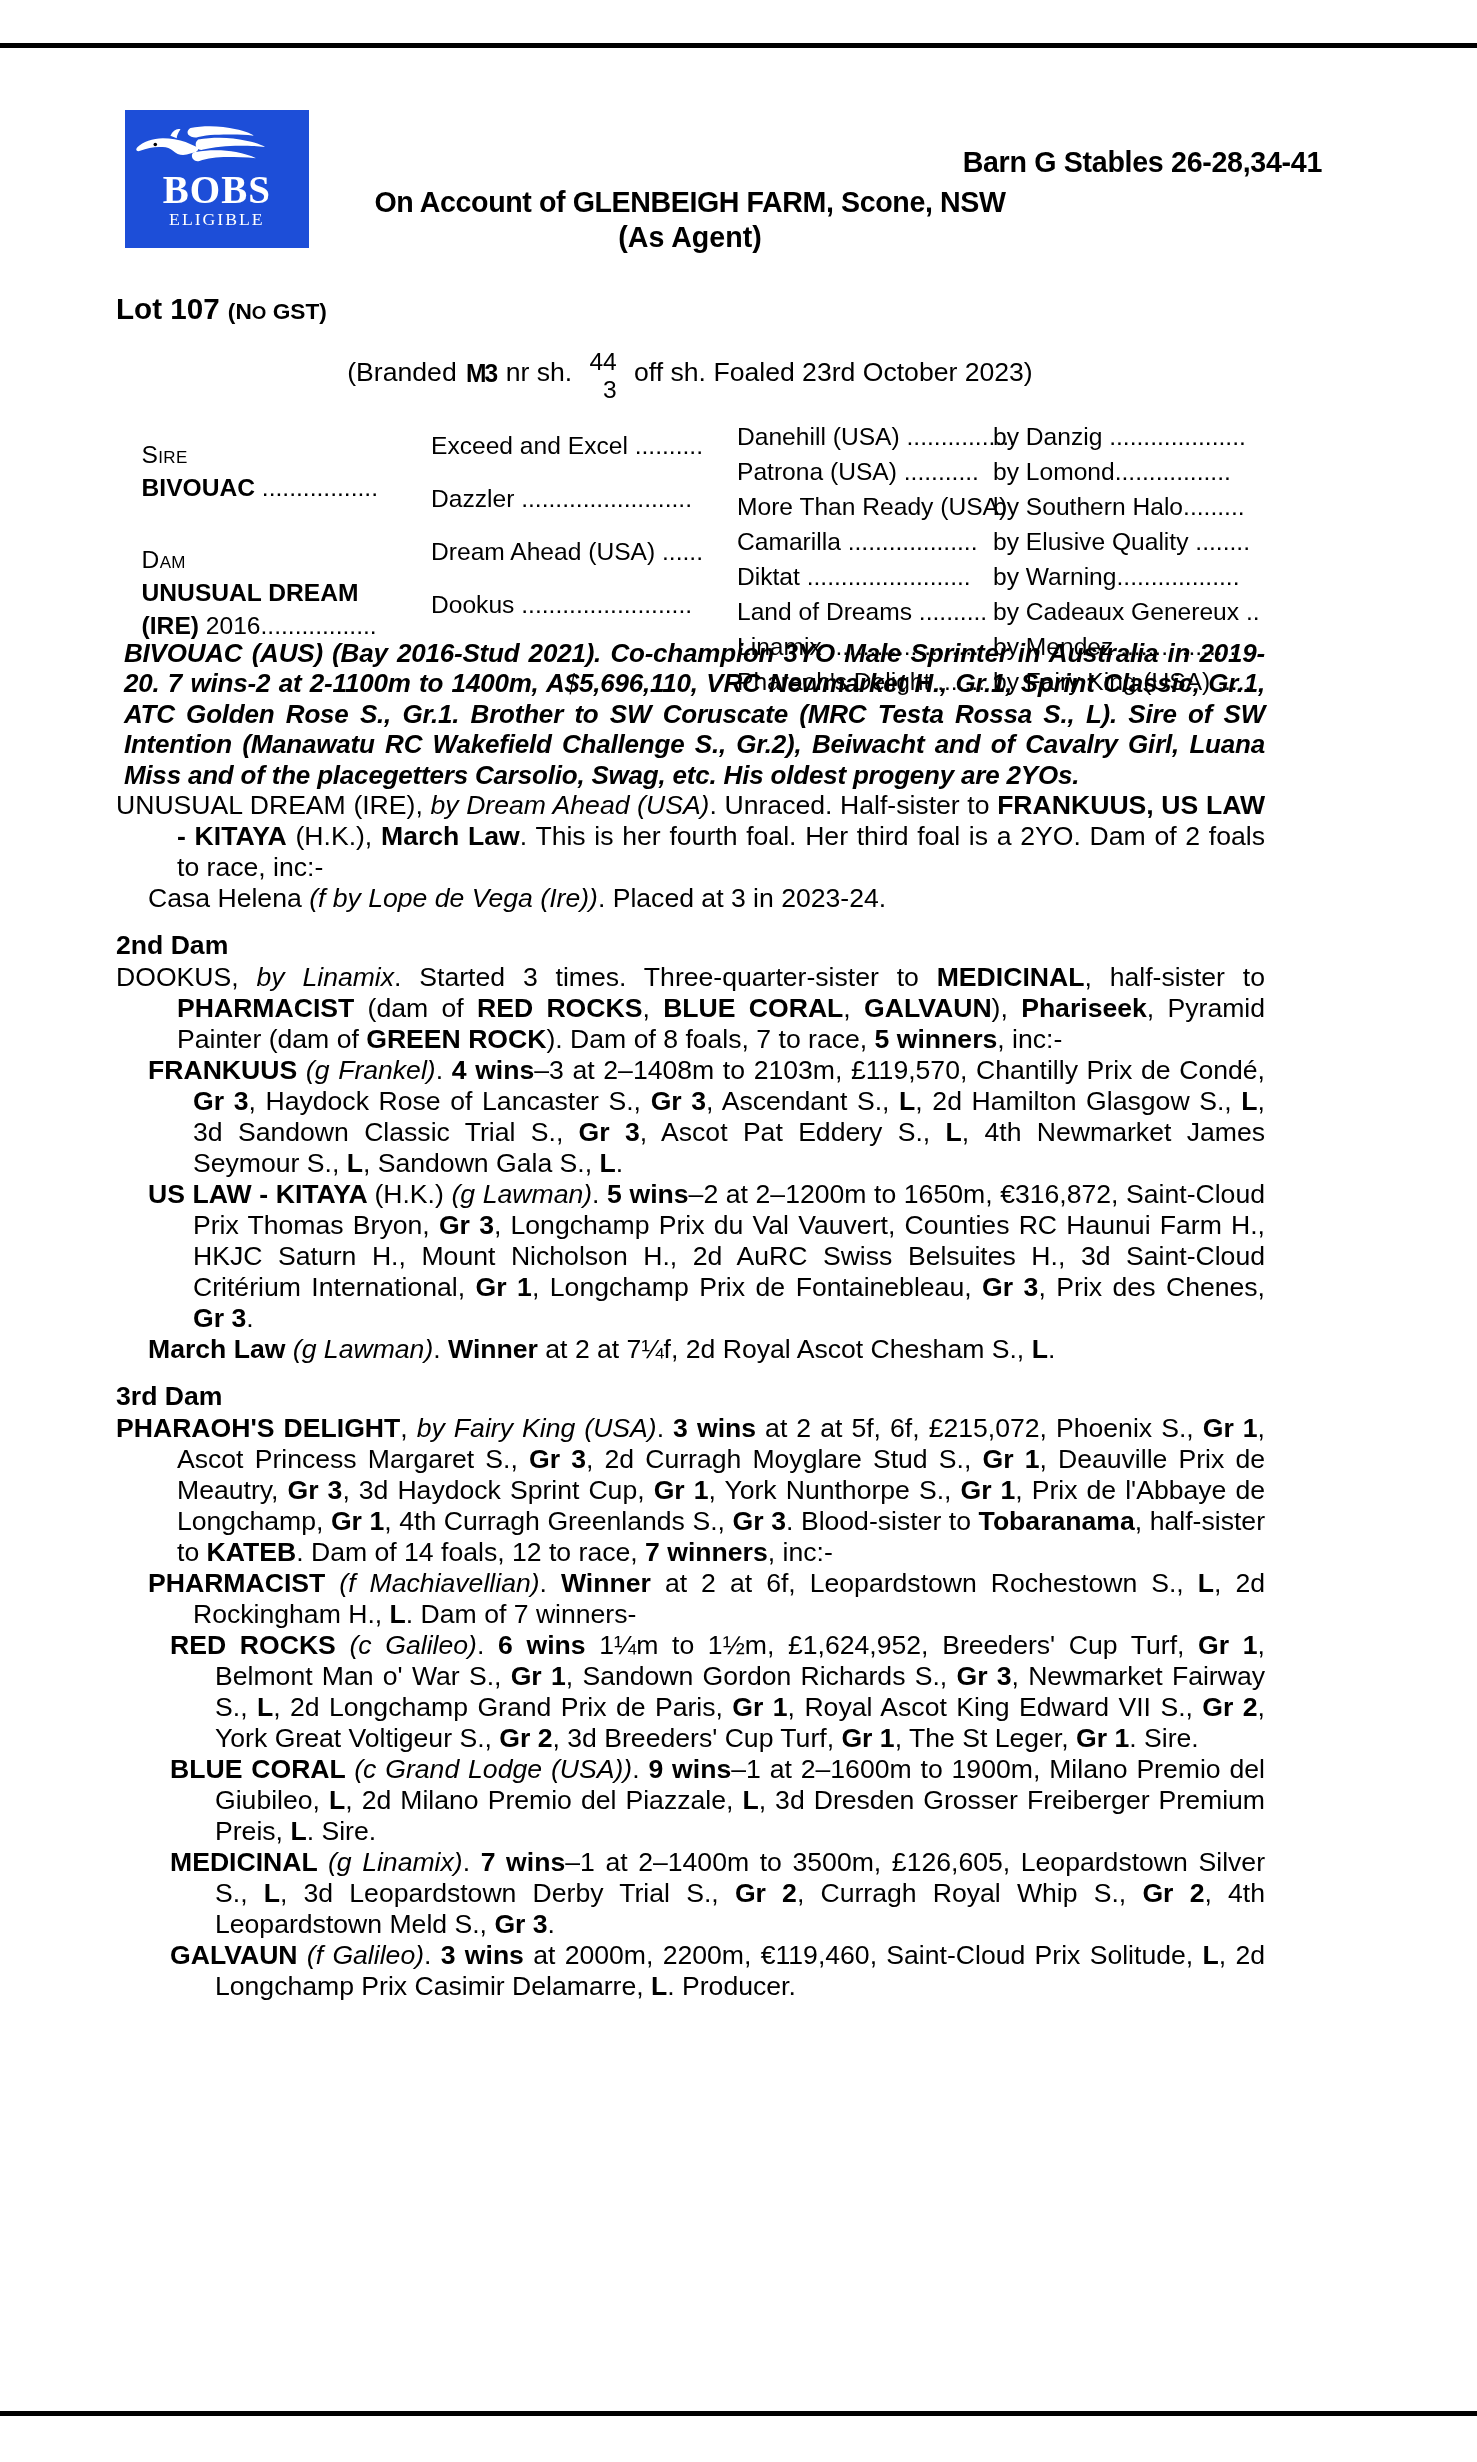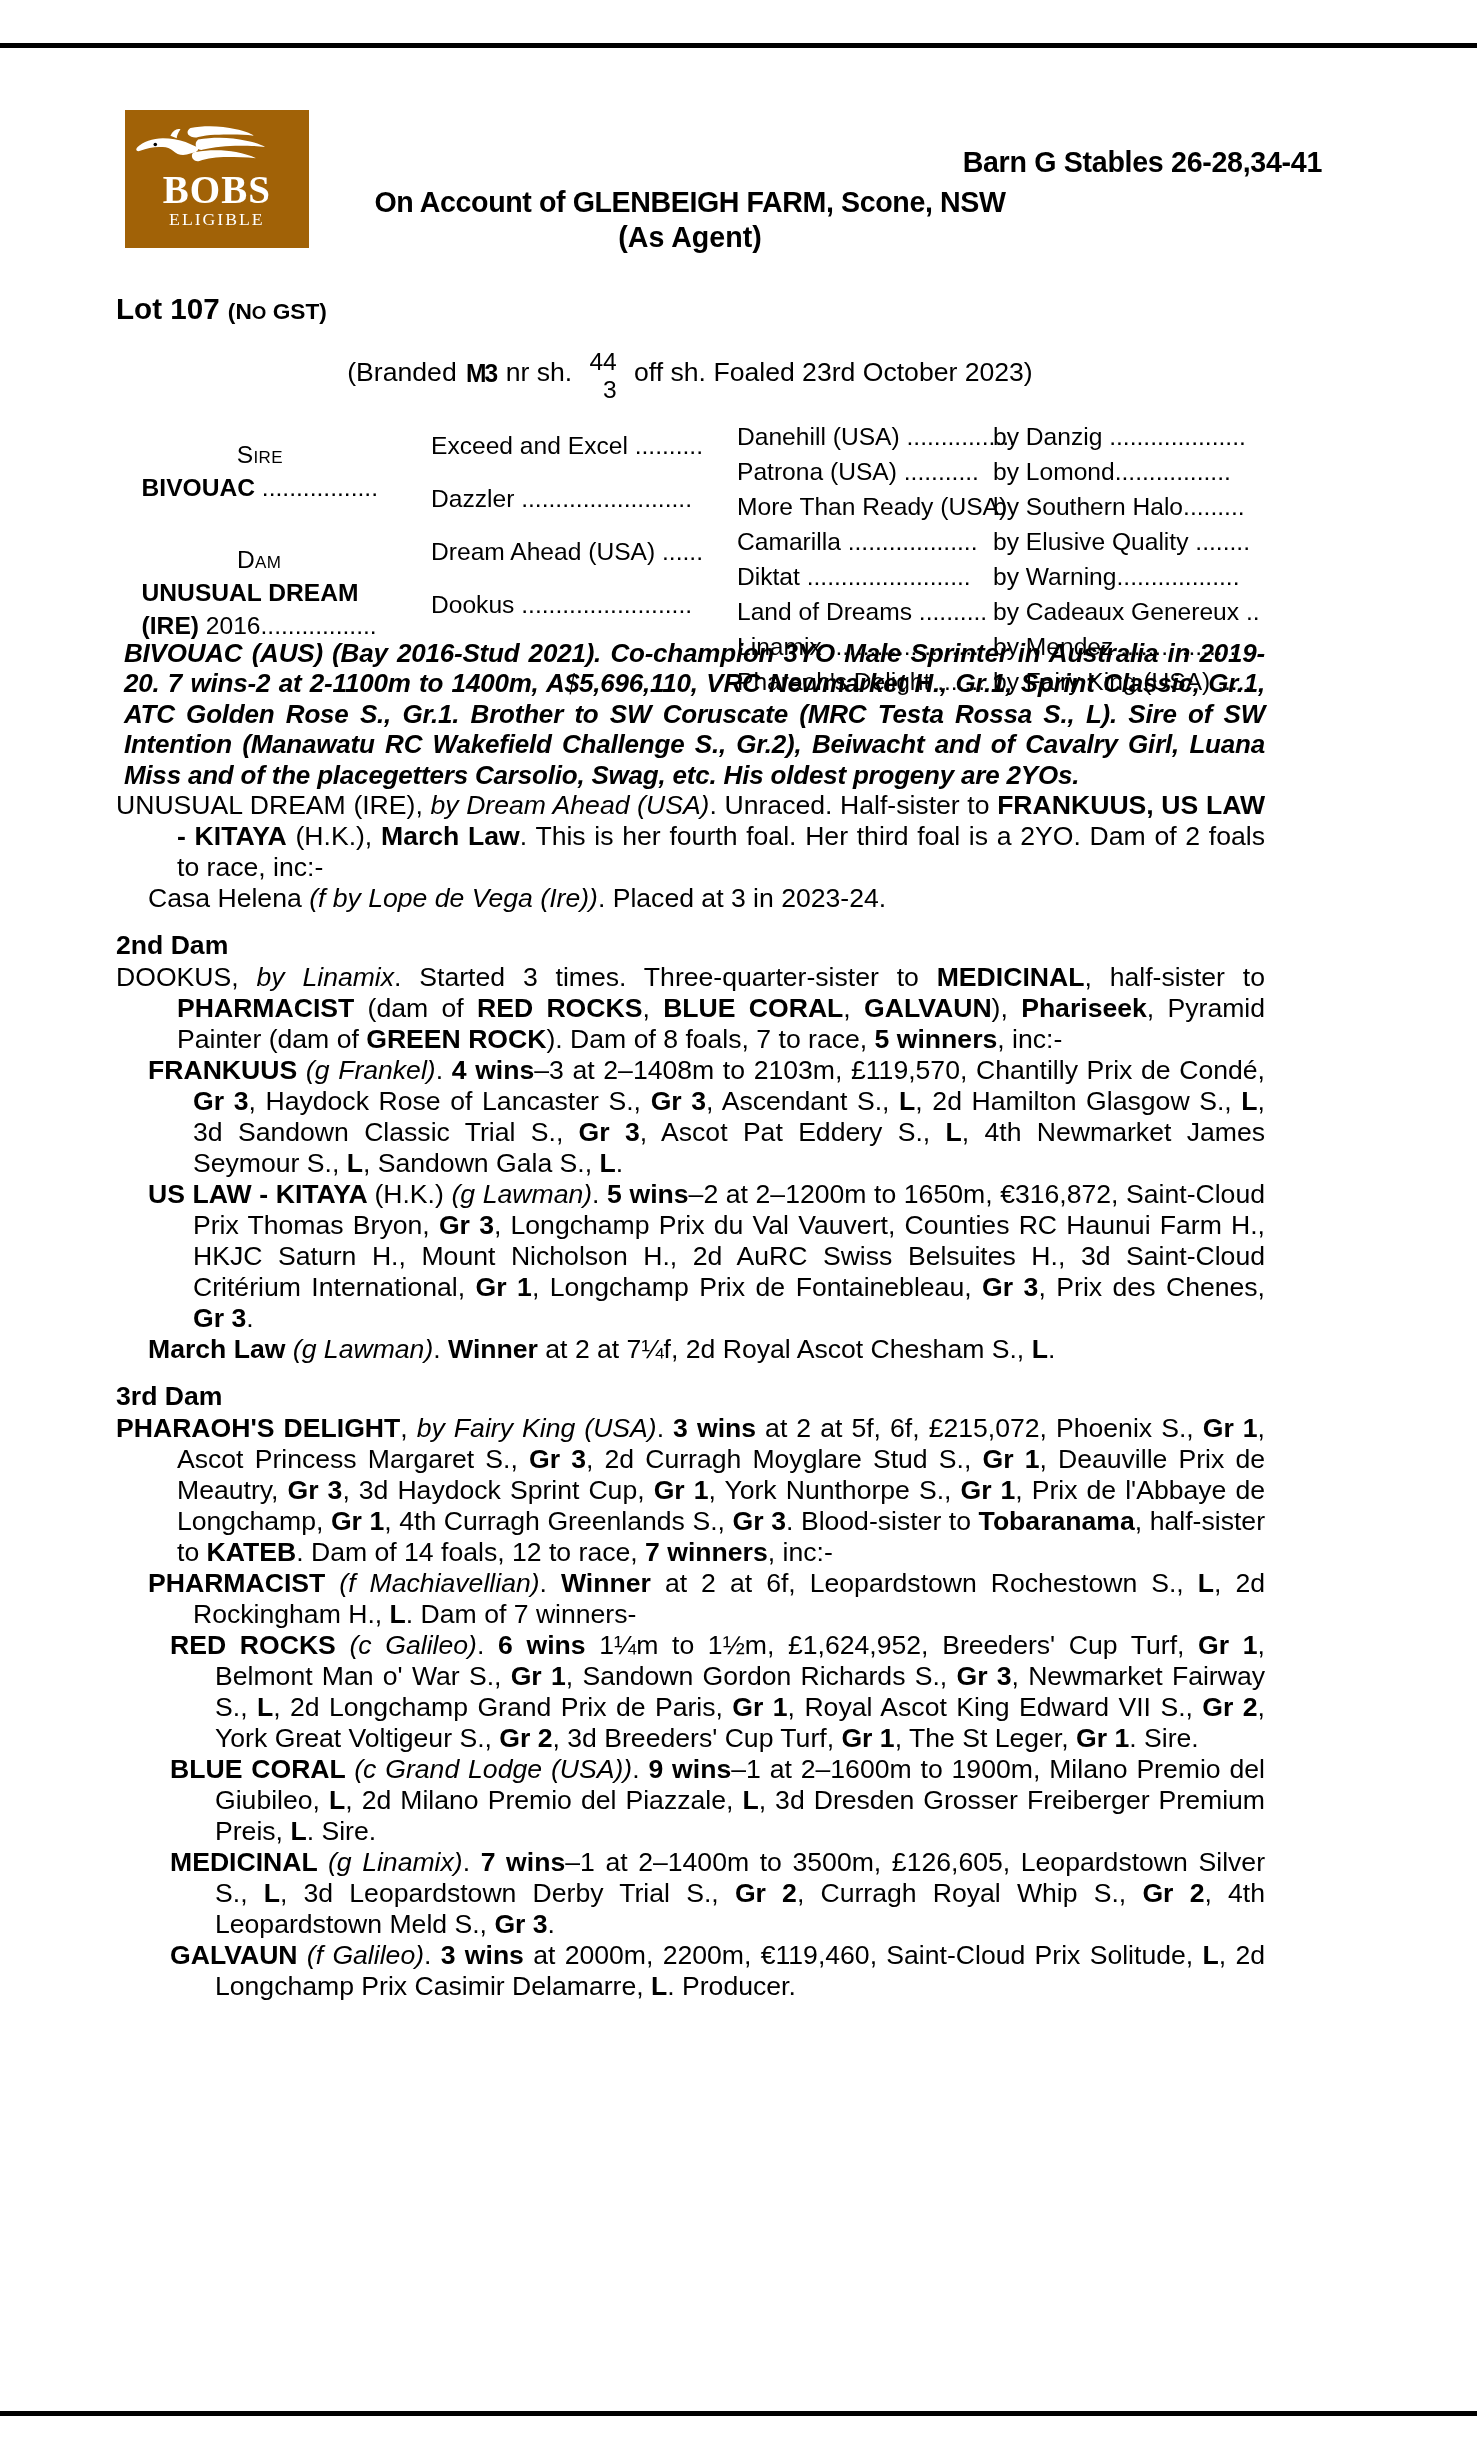--- a/index.html
+++ b/index.html
@@ -45,21 +45,21 @@
   .header-block {
     position: relative;
     height: 197px;
   }
   .bobs-logo {
     position: absolute;
     left: 8.9px;
     top: 14.8px;
     width: 184px;
     height: 138px;
-    background: #a16207;
+    background: #1d4ed8;
     color: #fff;
     text-align: center;
     overflow: hidden;
   }
   .bobs-logo .horse {
     margin-top: 7.9px;
     height: 53px;
     display: block;
   }
   .bobs-logo .bobs-word {
@@ -199,21 +199,20 @@
   }
   .smallcaps {
     font-variant: small-caps;
     font-size: 24.6px;
     letter-spacing: 0.3px;
   }
   .ped .lbl {
     display: block;
     height: 33px;
     line-height: 33px;
-    text-align: center;
   }
   .ped .nm {
     display: block;
     font-weight: 700;
     height: 33px;
     line-height: 33px;
     white-space: nowrap;
     overflow: hidden;
   }
   .ped .nm .yr { font-weight: 400; }

